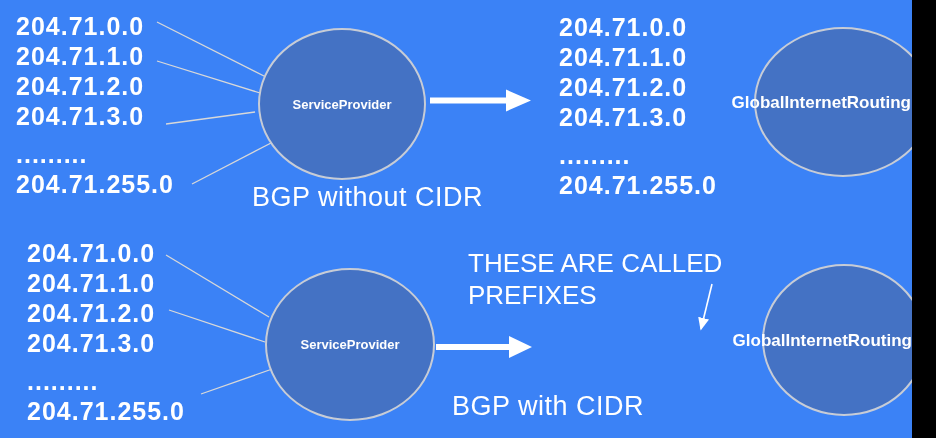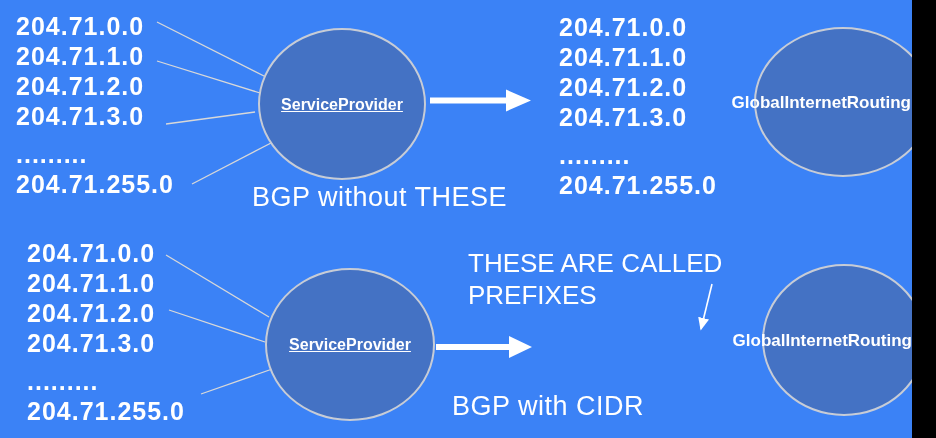--- a/index.html
+++ b/index.html
@@ -37,21 +37,21 @@
     box-sizing: border-box;
     background: #4472C4;
     border: 2px solid #C7CCD6;
     border-radius: 50%;
     display: flex;
     align-items: center;
     justify-content: center;
     text-align: center;
     font-weight: 700;
   }
-  .node.sp   { font-size: 16px; line-height: 27px; text-decoration: underline; }
+  .node.sp   { font-size: 13px; line-height: 27px; }
   .node.mesh { font-size: 17px; line-height: 25px; }
   .node-sp-top      { left: 258px; top: 28px;  width: 168px; height: 152px; }
   .node-mesh-top    { left: 754px; top: 27px;  width: 178px; height: 150px; }
   .node-sp-bottom   { left: 265px; top: 268px; width: 170px; height: 153px; }
   .node-mesh-bottom { left: 762px; top: 264px; width: 164px; height: 152px; }
   .caption {
     position: absolute;
     font-size: 27px;
     font-weight: 500;
     letter-spacing: 0.5px;
@@ -116,21 +116,21 @@
     <span class="ip-row">204.71.3.0</span>
     <span class="ip-row gap">.........</span>
     <span class="ip-row">204.71.255.0</span>
   </div>
 
   <div class="node sp node-sp-top">
     <span>Service</span>
     <span>Provider</span>
   </div>
 
-  <div class="caption caption-top">BGP without THESE</div>
+  <div class="caption caption-top">BGP without CIDR</div>
 
   <div class="ip-list" style="left:559px; top:12px;">
     <span class="ip-row">204.71.0.0</span>
     <span class="ip-row">204.71.1.0</span>
     <span class="ip-row">204.71.2.0</span>
     <span class="ip-row">204.71.3.0</span>
     <span class="ip-row gap">.........</span>
     <span class="ip-row">204.71.255.0</span>
   </div>
 

